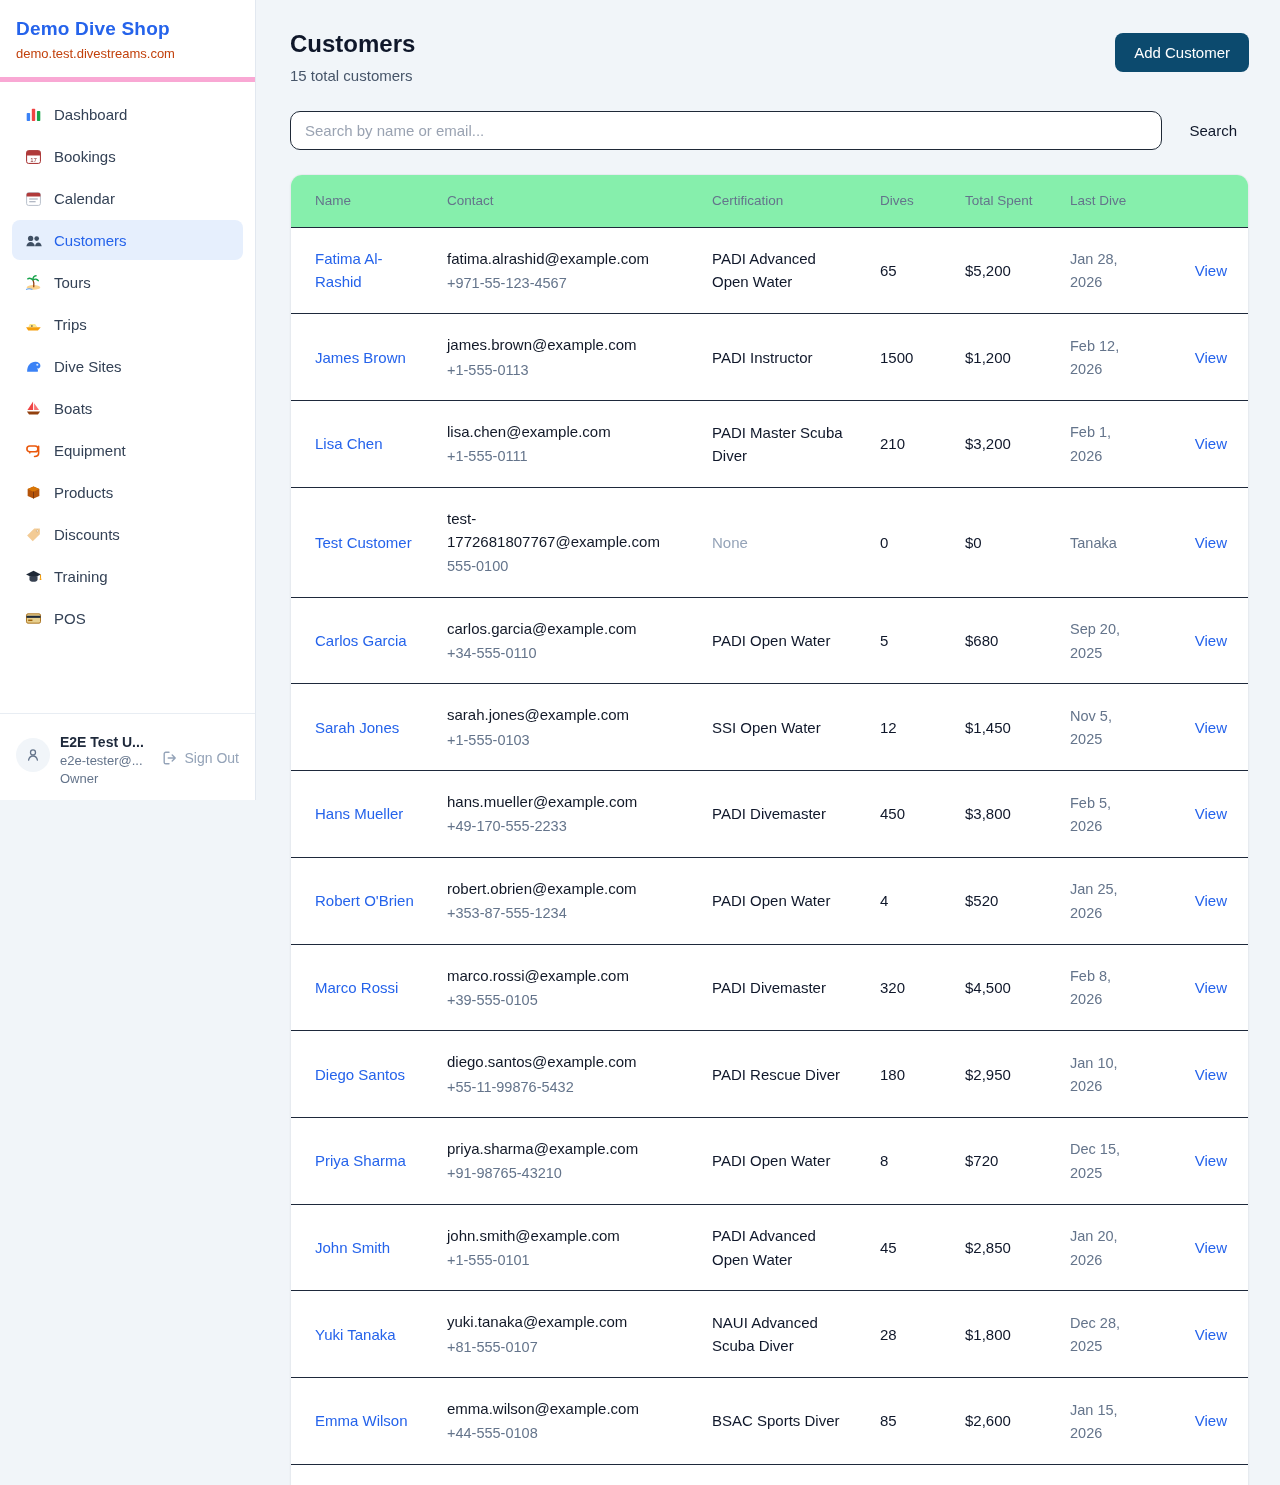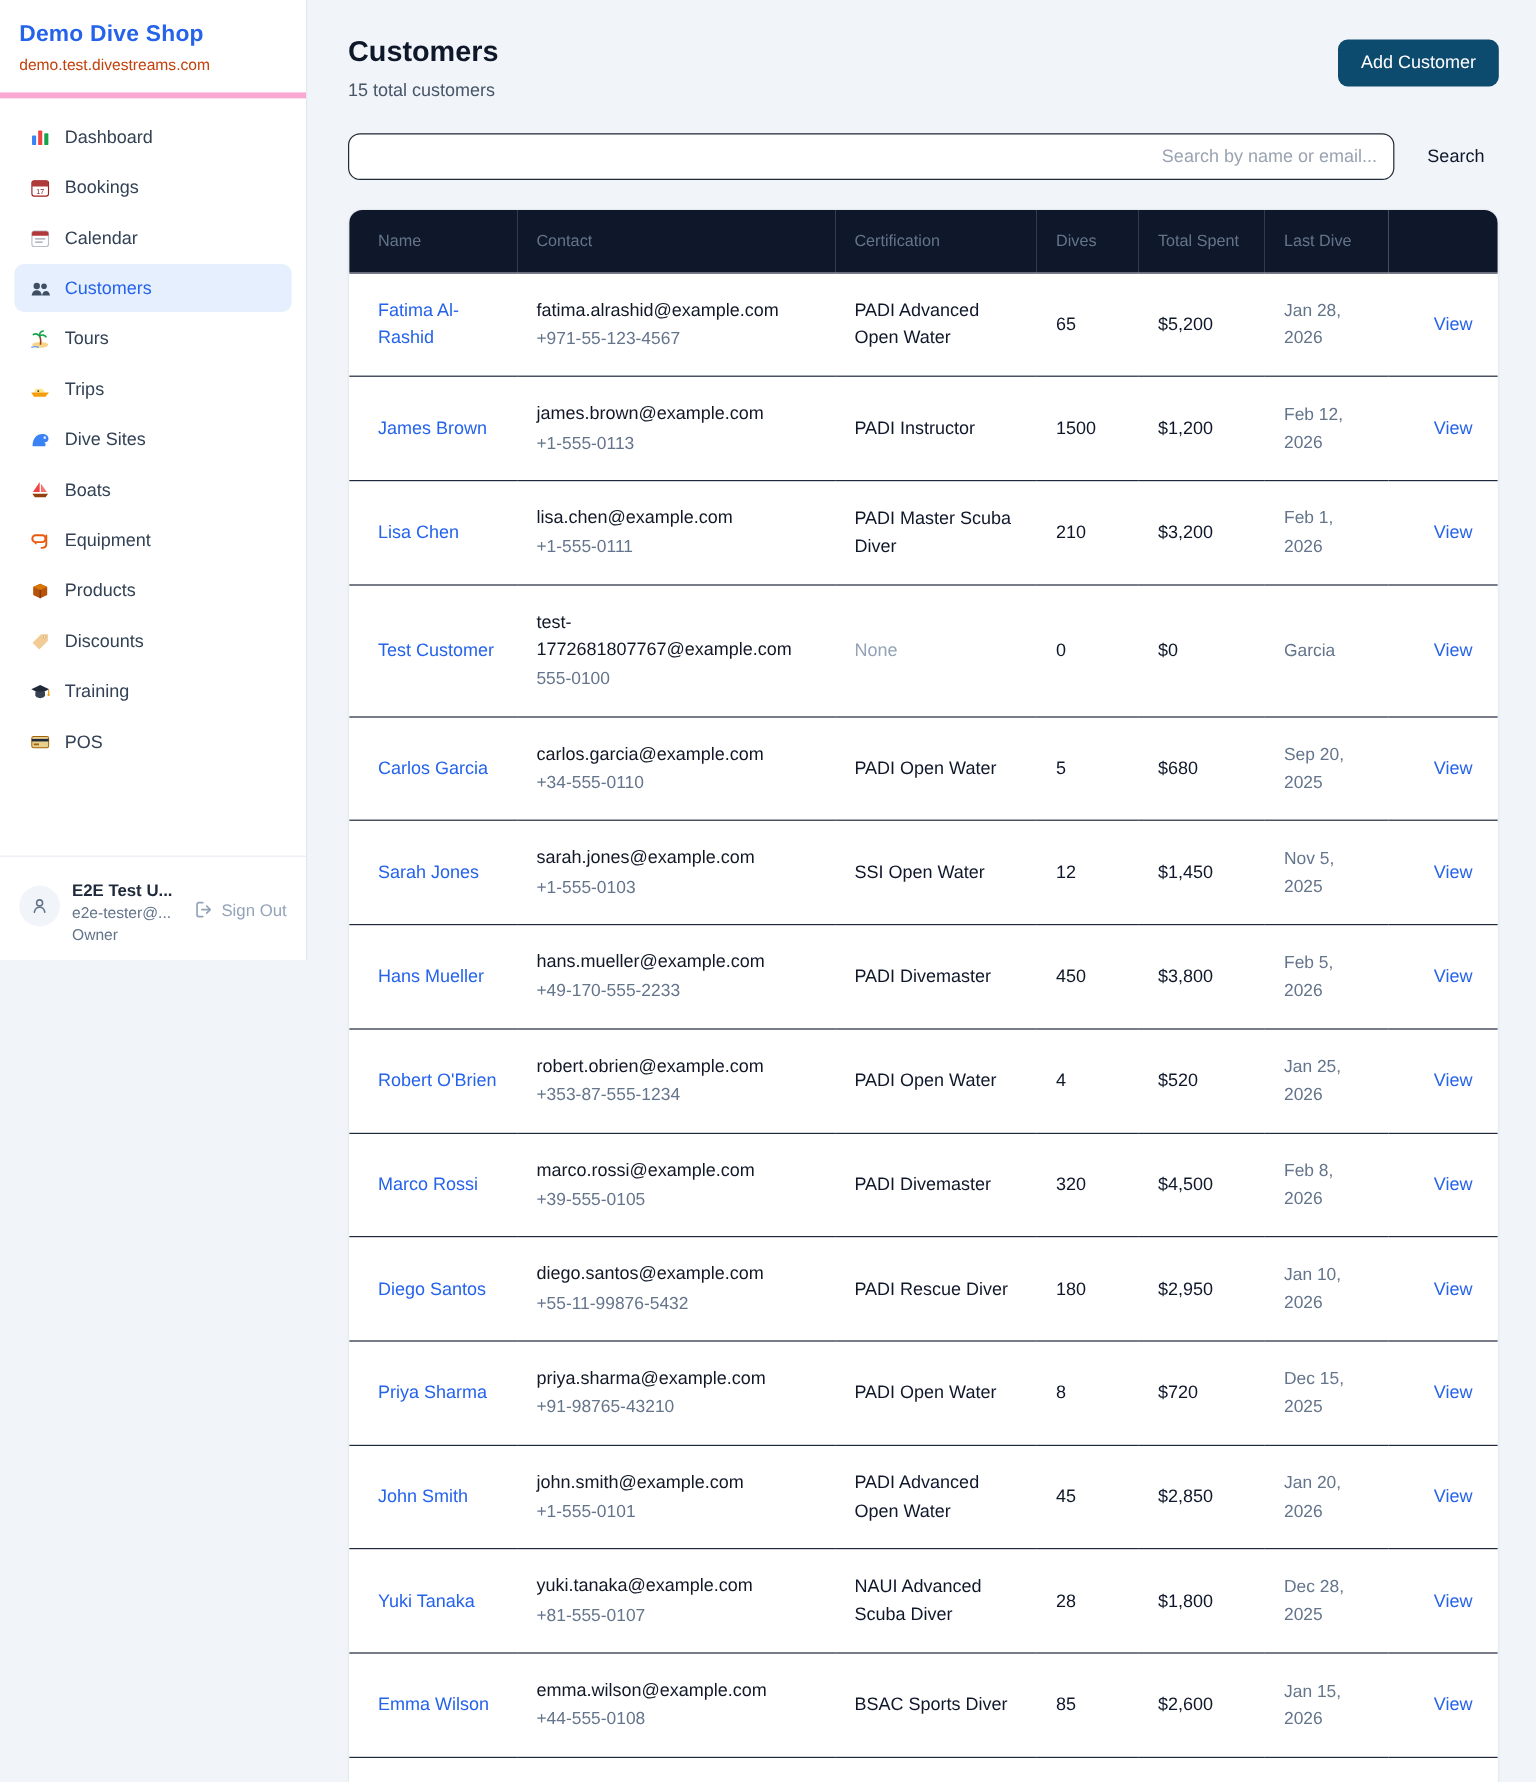--- a/index.html
+++ b/index.html
@@ -51,39 +51,39 @@
   .page-sub { font-size:15px; color:#475569; margin-top:9px; }
   .btn-primary {
     background:#0c4a6e; color:#ffffff; border:none; border-radius:8px;
     padding:11px 19px; font-size:15px; font-weight:500; cursor:pointer;
     font-family:inherit; margin-top:3px;
   }
   .search-row { display:flex; align-items:center; margin-top:27px; }
   .search-input {
     flex:1; height:39px; border:1px solid #1f2937; border-radius:10px;
     padding:0 14px; font-size:15px; color:#0f172a; background:#ffffff;
-    font-family:inherit; outline:none;text-align:right;
+    font-family:inherit; outline:none;
   }
   .search-input::placeholder { color:#9aa3b2; }
   .search-btn {
     background:none; border:none; font-size:15px; color:#0f172a;
     margin-left:27px; margin-right:12px; cursor:pointer; font-family:inherit;
   }
 
   
   .card {
     margin-top:24px; background:#ffffff; border-radius:12px;
     border:1px solid #e7ebf0; box-shadow:0 1px 2px rgba(15,23,42,.05);
     overflow:hidden;
   }
   table { width:100%; border-collapse:collapse; table-layout:fixed; }
   col.c-name{width:140px} col.c-contact{width:265px} col.c-cert{width:168px}
   col.c-dives{width:85px} col.c-total{width:105px} col.c-last{width:103px} col.c-view{width:94px}
   thead th {
-    background:#0f172a; text-align:left; font-size:13.5px; font-weight:500;
+    background:#86efac; text-align:left; font-size:13.5px; font-weight:500;
     color:#64748b; padding:15px 16px; line-height:1.6; vertical-align:middle;
     border-bottom:1px solid #1e293b;
   }
   thead th:first-child { padding-left:24px; }
   thead th:last-child { padding-right:24px; }
   tbody td {
     padding:19px 16px; font-size:15px; color:#0f172a; vertical-align:middle;
     border-bottom:1px solid #1e293b; line-height:1.55; background:#ffffff;
   }
   tbody tr:last-child td { border-bottom:none; }
@@ -336,21 +336,21 @@
   </tr>
           <tr>
     <td class="cell-name"><a class="name-link">Test Customer</a></td>
     <td>
       <div class="email">test-1772681807767@example.com</div>
       <div class="phone">555-0100</div>
     </td>
     <td><span class="cert muted">None</span></td>
     <td><span>0</span></td>
     <td><span>$0</span></td>
-    <td><span class="date never">Garcia</span></td>
+    <td><span class="date never">Tanaka</span></td>
     <td class="cell-view"><a class="view-link">View</a></td>
   </tr>
           <tr>
     <td class="cell-name"><a class="name-link">Carlos Garcia</a></td>
     <td>
       <div class="email">carlos.garcia@example.com</div>
       <div class="phone">+34-555-0110</div>
     </td>
     <td><span class="cert">PADI Open Water</span></td>
     <td><span>5</span></td>

